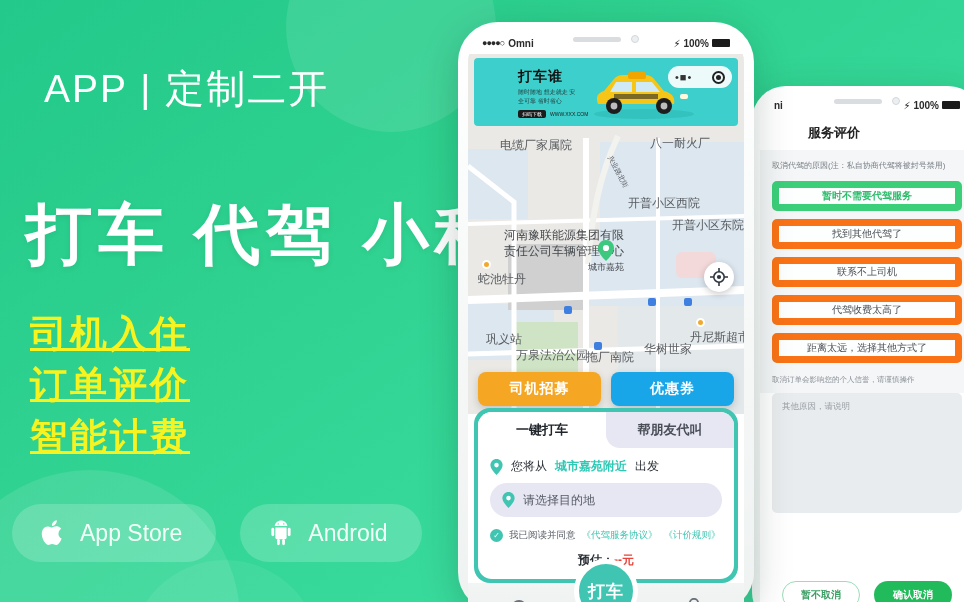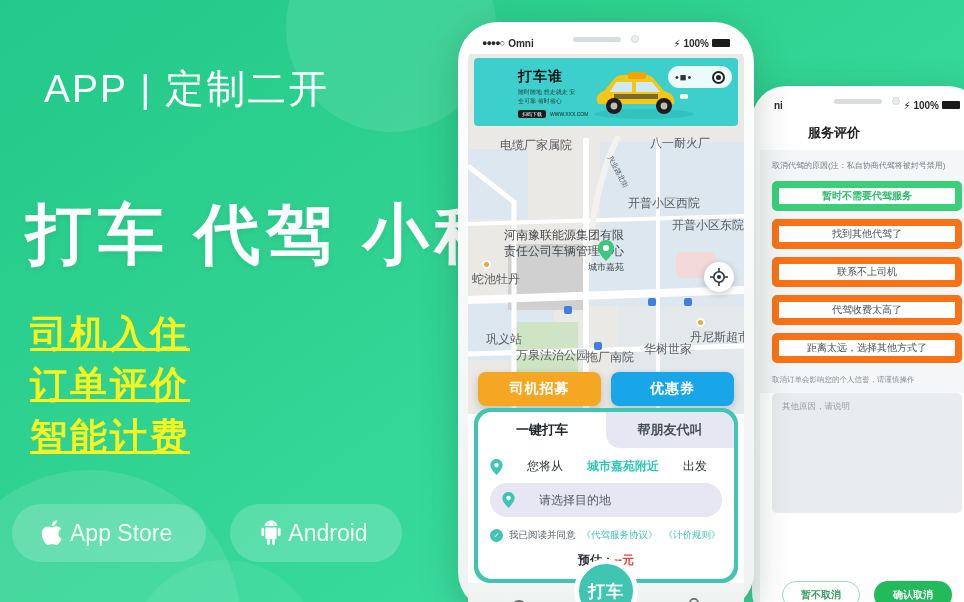--- a/index.html
+++ b/index.html
@@ -53,21 +53,21 @@
     font-size: 37px; font-weight: bold; color: #f6f320;
     letter-spacing: 3px; line-height: 1.28; white-space: nowrap; text-decoration: underline;
   }
 
   
   .store-row {
     position: absolute; left: 12px; top: 504px;
     display: flex; gap: 24px;
   }
   .store-btn {
-    display: flex; align-items: center; gap: 4px;
+    display: flex; align-items: center; gap: 14px;
     height: 58px; padding: 0 34px 0 28px;
     border-radius: 30px;
     background: rgba(255,255,255,0.19);
     color: #ffffff; font-size: 23px;
     white-space: nowrap;
   }
   .store-btn .glyph { display: flex; align-items: center; }
   .store-label { color: #f2fff8; }
 
   
@@ -223,21 +223,21 @@
   }
   .order-tabs { display: flex; }
   .order-tab {
     flex: 1; height: 36px; display: flex; align-items: center; justify-content: center;
     font-size: 13px; color: #3b4048; font-weight: bold;
   }
   .order-tab.active { color: #20252c; background: #ffffff; border-radius: 14px 0 0 0; }
   .order-tab.inactive { background: #e7e6f3; border-radius: 0 14px 0 14px; color: #4a4f57; }
 
   .order-row {
-    display: flex; align-items: center; gap: 24px;
+    display: flex; align-items: center; gap: 8px;
     margin: 10px 12px 0 12px; font-size: 12px; color: #2a2f36; text-align: right;
   }
   .order-row.filled {
     background: #e7e6f3; border-radius: 17px; height: 34px; padding: 0 12px; margin-top: 8px;
   }
   .order-row .hint { color: #555b63; }
   .hl { color: #2ec9b5; font-weight: bold; }
   .agree-row {
     display: flex; align-items: center; gap: 6px;
     margin: 12px 12px 0 12px; font-size: 9.5px; color: #5a6068;
@@ -449,21 +449,21 @@
         </div>
 
         <div class="map-label" style="left:32px;top:84px">电缆厂家属院</div>
         <div class="map-label" style="left:182px;top:82px">八一耐火厂</div>
         <div class="map-label" style="left:146px;top:100px;transform:rotate(62deg);transform-origin:left top;font-size:7px">兴业路北街</div>
         <div class="map-label" style="left:160px;top:142px">开普小区西院</div>
         <div class="map-label" style="left:204px;top:164px">开普小区东院</div>
         <div class="map-label dark" style="left:36px;top:174px;white-space:pre">河南豫联能源集团有限
 责任公司车辆管理中心</div>
         <div class="map-label dark" style="left:120px;top:208px;font-size:9px">城市嘉苑</div>
-        <div class="map-label" style="left:4px;top:218px">蛇池牡丹</div>
+        <div class="map-label" style="left:10px;top:218px">蛇池牡丹</div>
         <div class="map-label" style="left:18px;top:278px">巩义站</div>
         <div class="map-label" style="left:48px;top:294px">万泉法治公园</div>
         <div class="map-label" style="left:118px;top:296px">拖厂南院</div>
         <div class="map-label" style="left:176px;top:288px">华树世家</div>
         <div class="map-label" style="left:222px;top:276px">丹尼斯超市</div>
 
         <div class="poi-dot" style="left:14px;top:206px"></div>
         <div class="poi-dot" style="left:228px;top:264px"></div>
         <div class="poi-sq" style="left:96px;top:252px"></div>
         <div class="poi-sq" style="left:180px;top:244px"></div>

